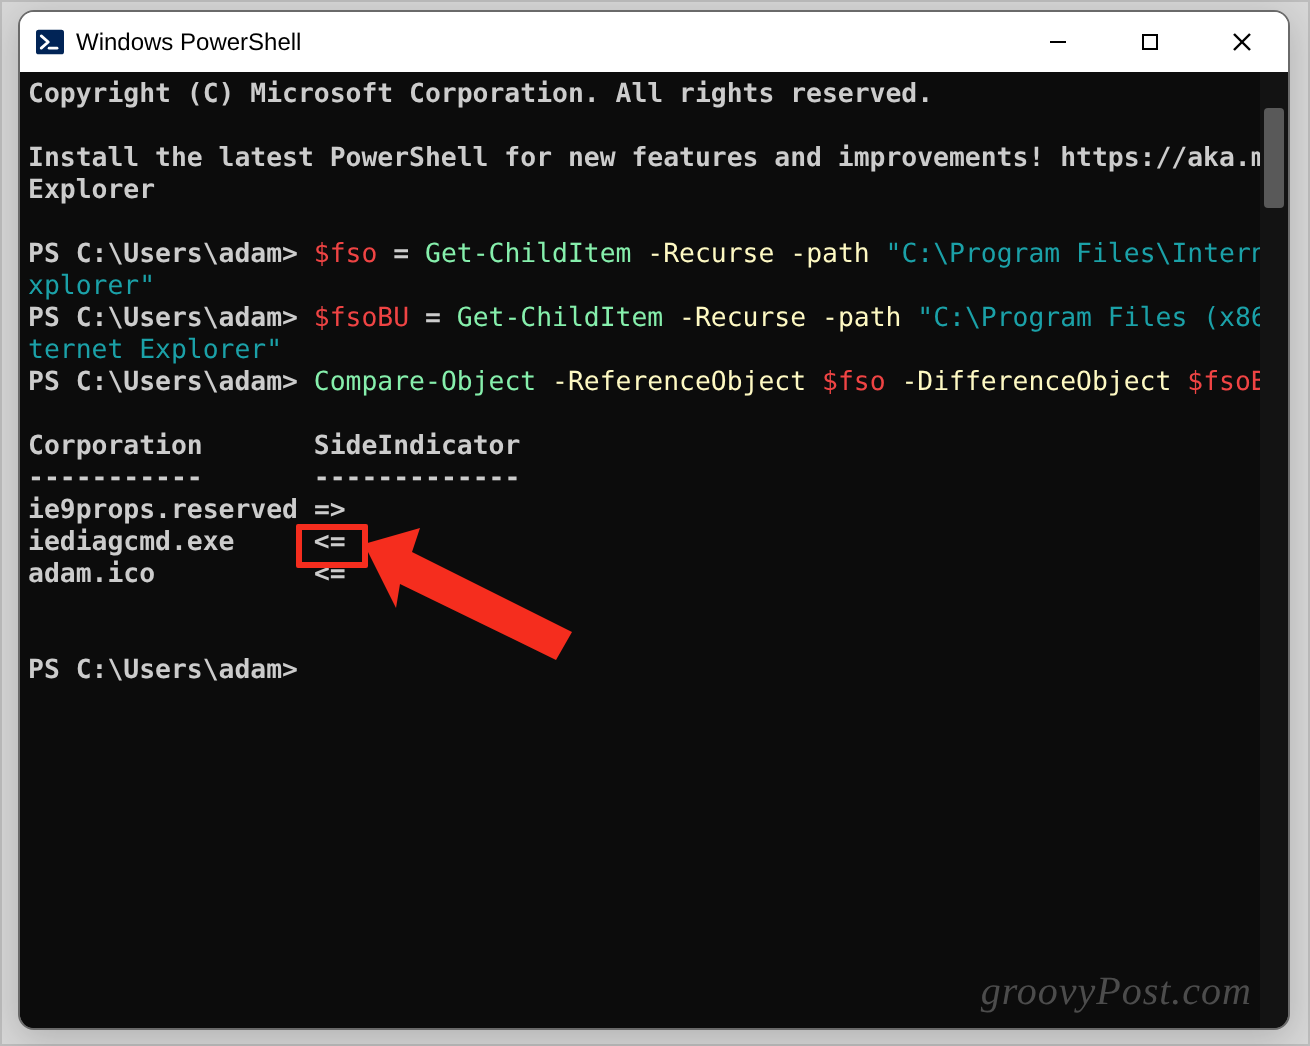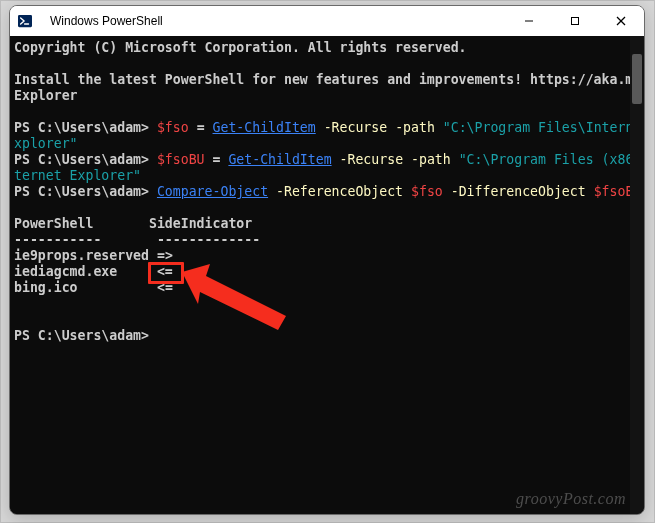--- a/index.html
+++ b/index.html
@@ -38,21 +38,21 @@
     display: flex;
     align-items: center;
     height: 30px;
     background: #ffffff;
     position: relative;
     user-select: none;
   }
   .title-left {
     display: flex;
     align-items: center;
-    gap: 18px;
+    gap: 6px;
     padding-left: 8px;
   }
   .app-icon {
     width: 14px;
     height: 14px;
   }
   .title-text {
     font-size: 12px;
     color: #000000;
   }
@@ -105,21 +105,21 @@
     position: absolute;
     right: 2px;
     top: 18px;
     width: 10px;
     height: 50px;
     background: #595959;
     border-radius: 2px;
   }
 
   .tok-default { color: #cccccc; font-weight: bold; }
-  .tok-cmdlet  { color: #3b82f6; text-decoration: underline; } 
+  .tok-cmdlet  { color: #86efac; } 
   .tok-var     { color: #ef4444; } 
   .tok-param   { color: #fef9c3; } 
   .tok-string  { color: #1ba1a8; } 
 
   
   .annot {
     position: absolute;
     pointer-events: none;
   }
   .annot-box {
@@ -131,21 +131,21 @@
   .annot-arrow {
     position: absolute;
   }
 
   .watermark {
     position: absolute;
     right: 18px;
     bottom: 6px;
     font-family: Georgia, "Times New Roman", serif;
     font-style: italic;
-    font-size: 16px;
+    font-size: 20px;
     color: rgba(120,120,120,0.6);
     letter-spacing: 0.5px;
     pointer-events: none;
   }
 </style>
 </head>
 <body>
 
 <div class="frame">
   <div class="window">
@@ -185,25 +185,25 @@
 
 <span class="tok-default">Install the latest PowerShell for new features and improvements! https://aka.ms/PS</span>
 <span class="tok-default">Explorer</span>
 
 <span class="tok-default">PS C:\Users\adam&gt; </span><span class="tok-var">$fso</span><span class="tok-default"> = </span><span class="tok-cmdlet">Get-ChildItem</span><span class="tok-param"> -Recurse</span><span class="tok-param"> -path </span><span class="tok-string">"C:\Program Files\Internet E</span>
 <span class="tok-string">xplorer"</span>
 <span class="tok-default">PS C:\Users\adam&gt; </span><span class="tok-var">$fsoBU</span><span class="tok-default"> = </span><span class="tok-cmdlet">Get-ChildItem</span><span class="tok-param"> -Recurse</span><span class="tok-param"> -path </span><span class="tok-string">"C:\Program Files (x86)\In</span>
 <span class="tok-string">ternet Explorer"</span>
 <span class="tok-default">PS C:\Users\adam&gt; </span><span class="tok-cmdlet">Compare-Object</span><span class="tok-param"> -ReferenceObject </span><span class="tok-var">$fso</span><span class="tok-param"> -DifferenceObject </span><span class="tok-var">$fsoBU</span>
 
-<span class="tok-default">PowerShell</span>       <span class="tok-default">SideIndicator</span>
+<span class="tok-default">Corporation</span>       <span class="tok-default">SideIndicator</span>
 <span class="tok-default">-----------</span>       <span class="tok-default">-------------</span>
 <span class="tok-default">ie9props.reserved</span> <span class="tok-default">=&gt;</span>
 <span class="tok-default">iediagcmd.exe</span>     <span class="tok-default">&lt;=</span>
-<span class="tok-default">bing.ico</span>          <span class="tok-default">&lt;=</span>
+<span class="tok-default">adam.ico</span>          <span class="tok-default">&lt;=</span>
 
 
 <span class="tok-default">PS C:\Users\adam&gt; </span></div>
 
       <div class="scrollbar">
         <div class="scroll-thumb"></div>
       </div>
 
       <div class="annot">
         <div class="annot-box" style="left:138px; top:226px; width:36px; height:22px;"></div>

